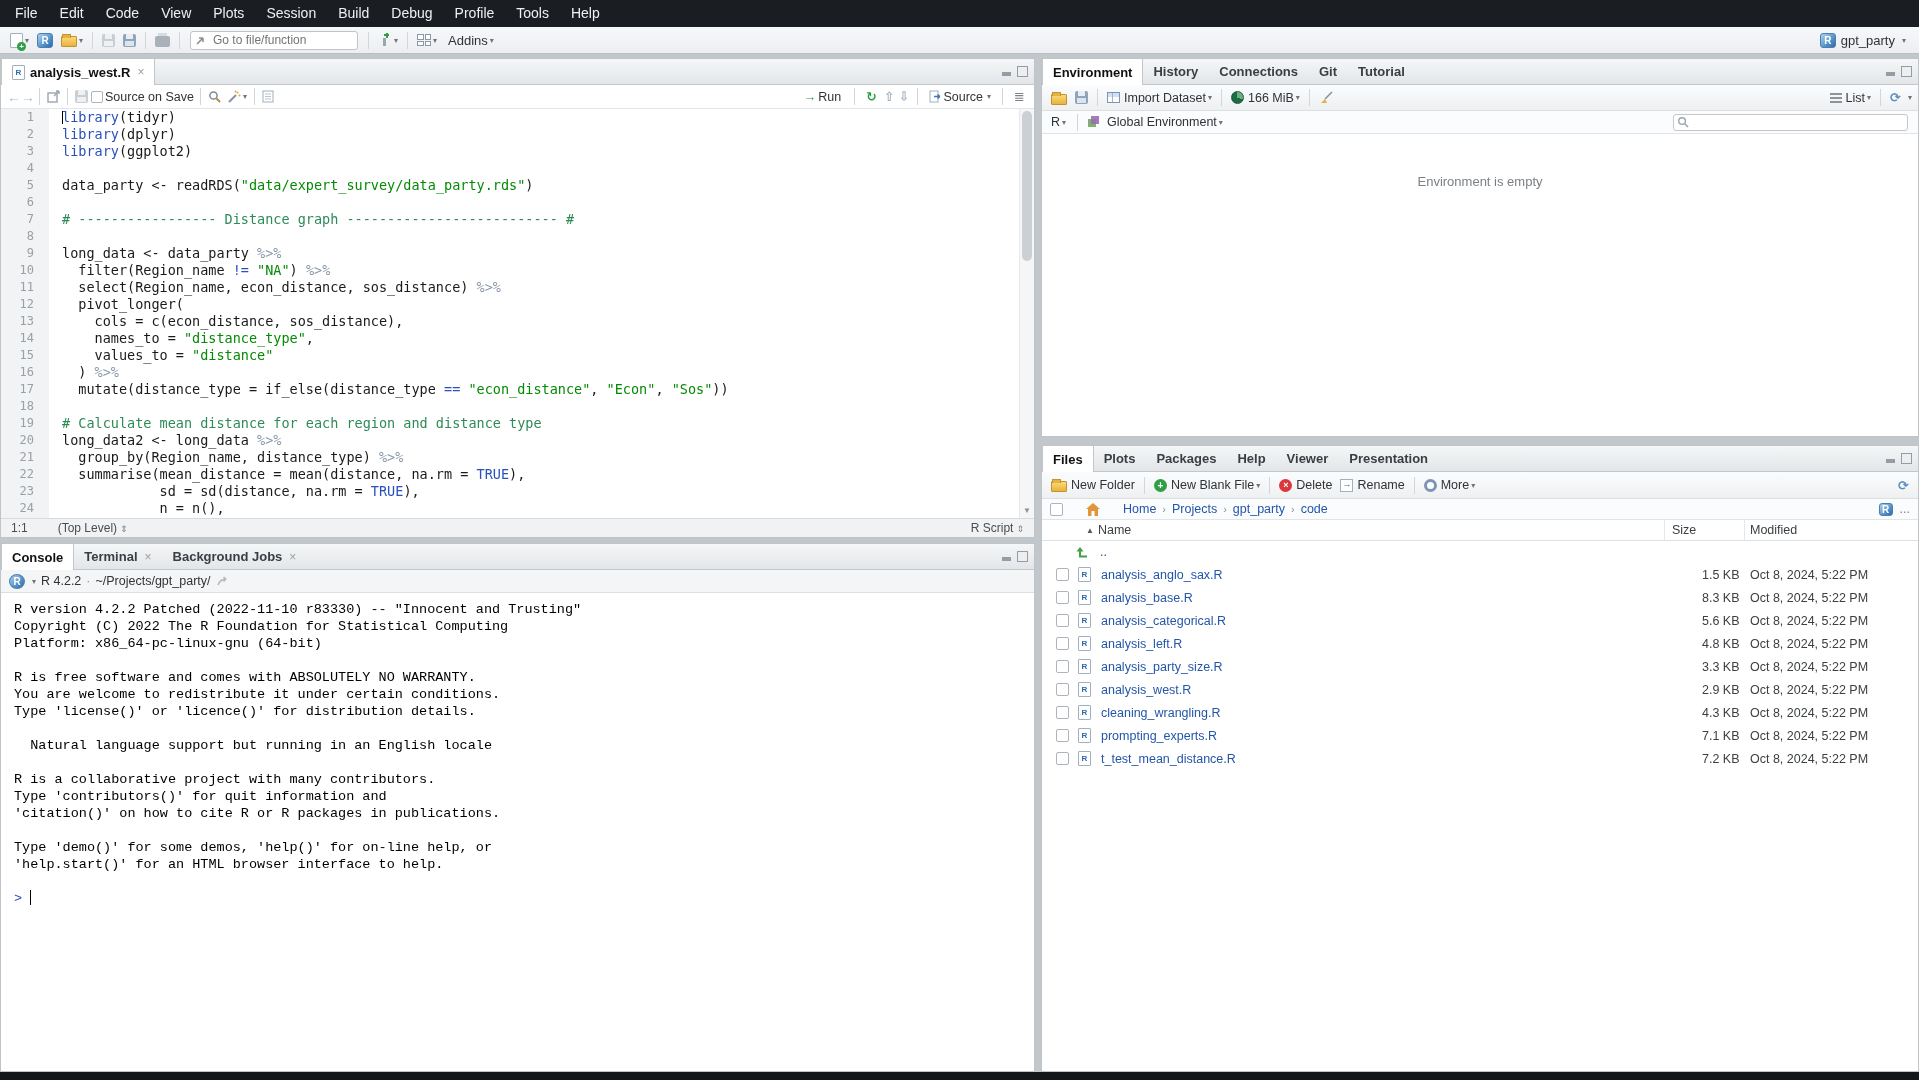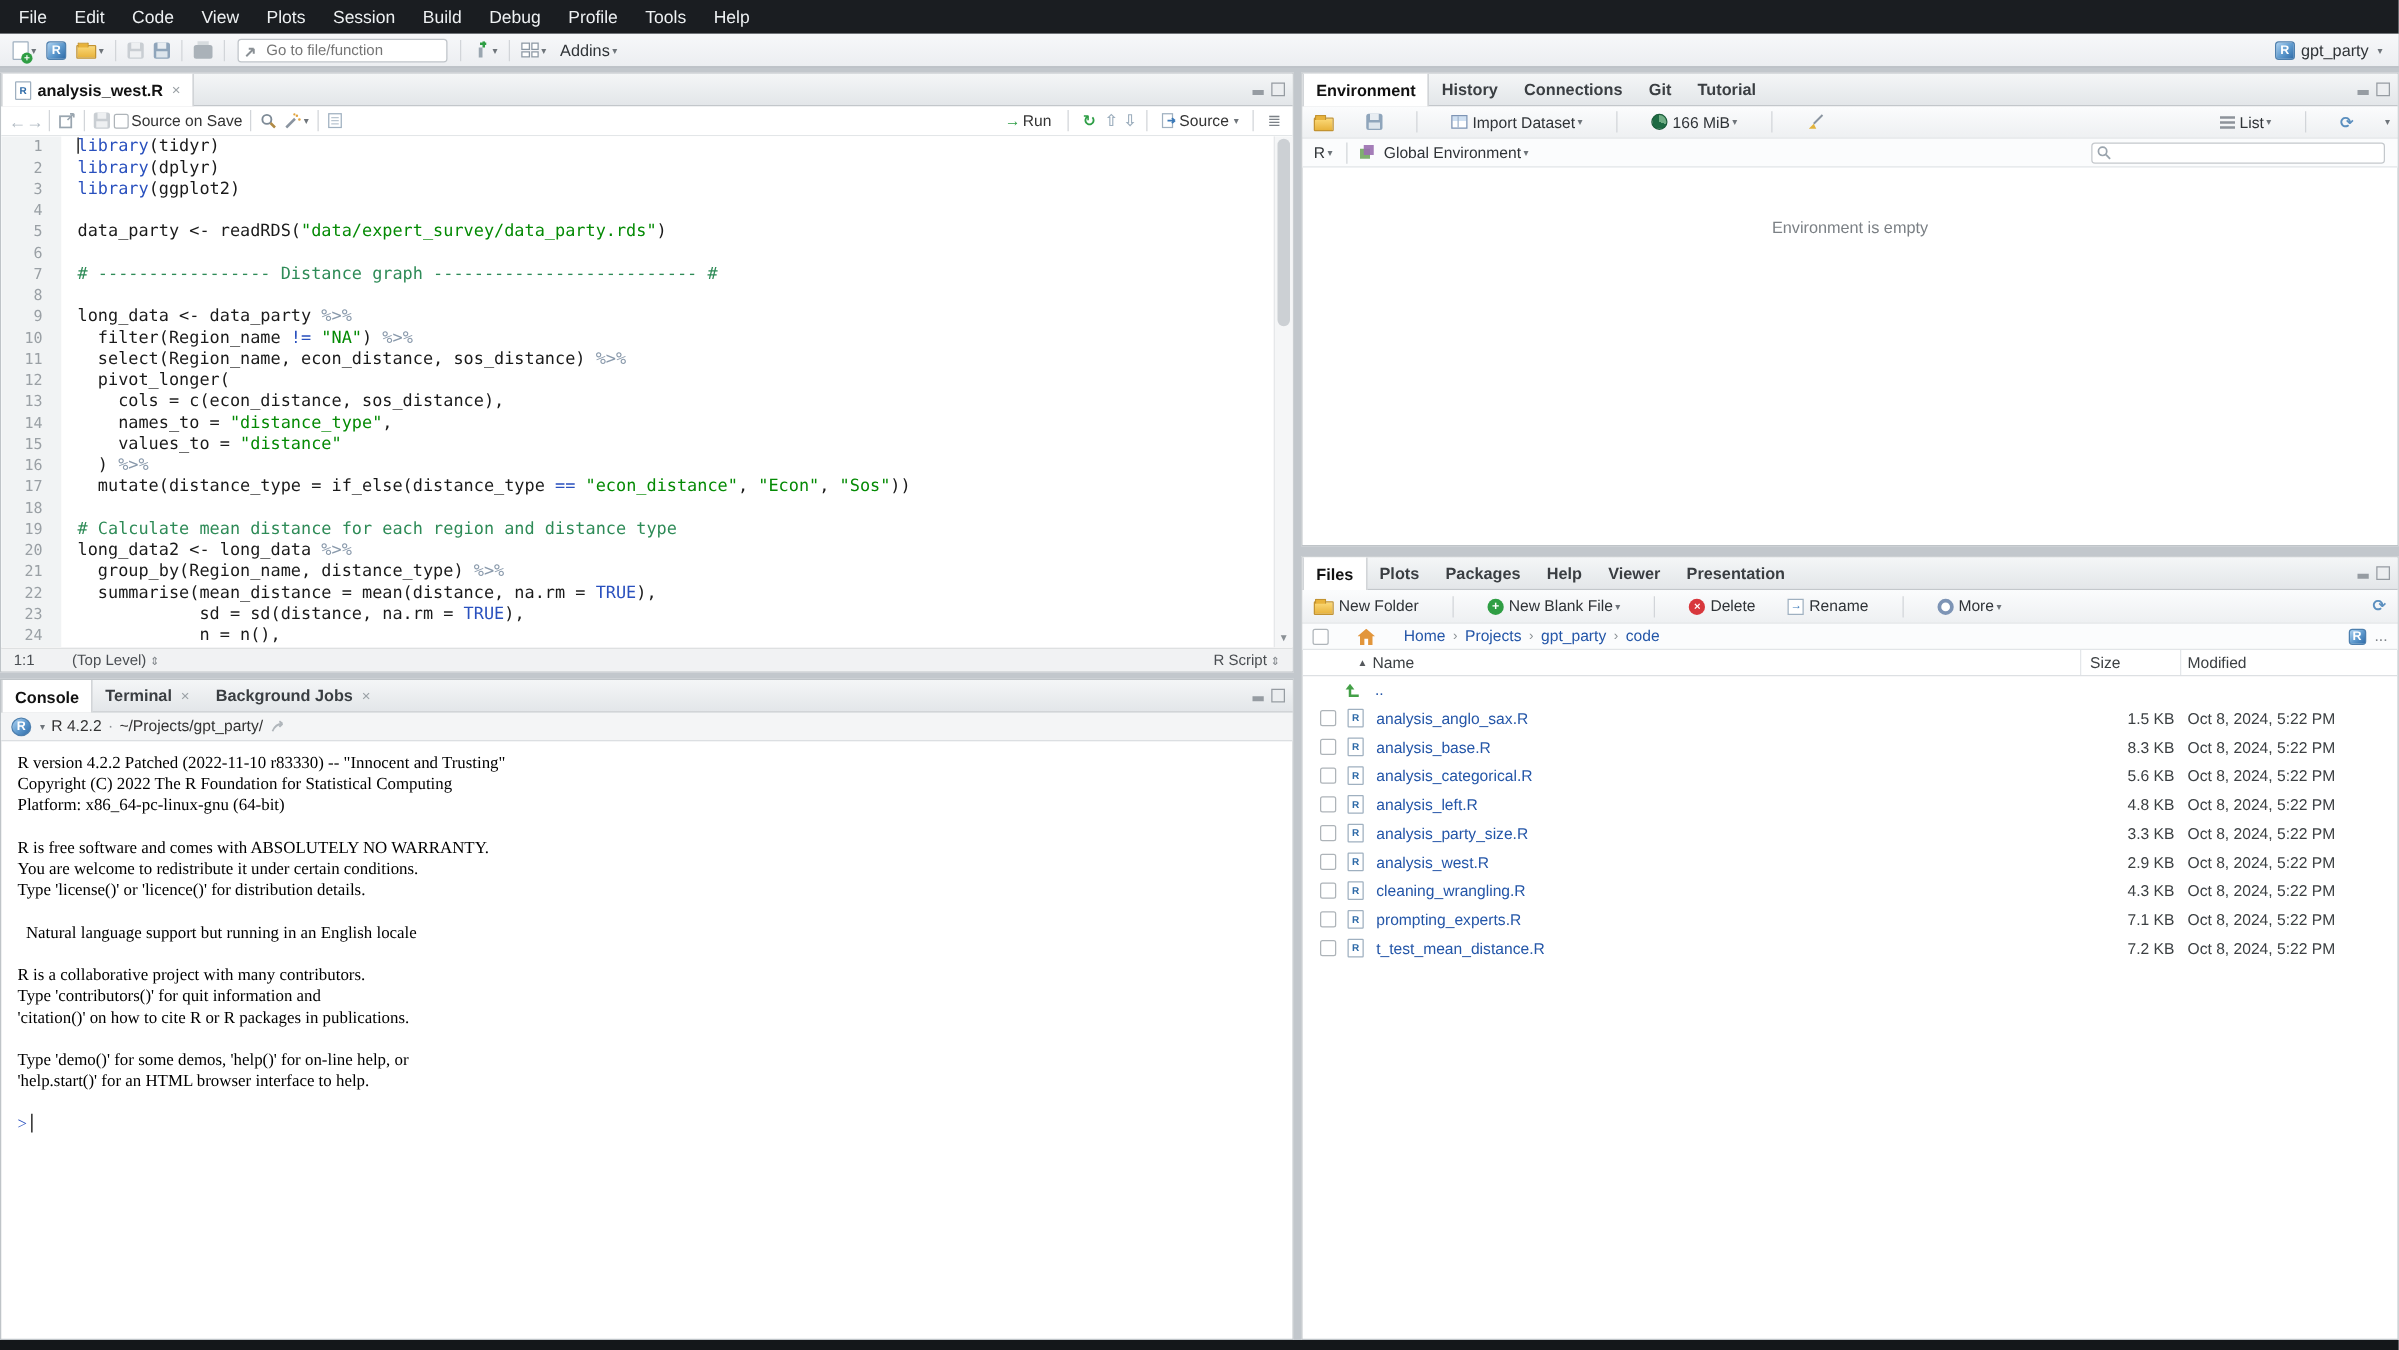--- a/index.html
+++ b/index.html
@@ -64,29 +64,29 @@
   .sb-thumb{position:absolute;left:2px;right:2px;top:2px;height:150px;background:#ccd0d4;border-radius:6px}
   .sb-btn{position:absolute;left:0;right:0;bottom:0;height:15px;color:#8a9095;font-size:8px;text-align:center;line-height:15px}
   .statusbar{height:19px;background:#f1f2f3;border-top:1px solid #d8dadc;display:flex;align-items:center;font-size:12px;color:#4a4e52;padding:0 10px}
   .updown{font-size:9px;color:#7d8287;margin-left:3px}
   .statusbar .scope{margin-left:30px}
   .statusbar .right{margin-left:auto}
 
   
   #console-pane{left:0;top:543px;width:1035px;height:529px}
   .console-info{height:23px;background:#f4f5f6;border-bottom:1px solid #dcdfe2;display:flex;align-items:center;gap:5px;padding:0 8px;font-size:12.5px;color:#333}
-  .console-body{padding:8px 0 0 13px;font-family:Liberation Serif, serif;font-size:13.5px;color:#000}
+  .console-body{padding:8px 0 0 13px;font-family:Liberation Mono, monospace;font-size:13.5px;color:#000}
   .cline{height:17px;line-height:17px;white-space:pre}
   .prompt-line{height:17px;line-height:17px;white-space:pre}
   .prompt-char{color:#2950be}
 
   
   #env-pane{left:1041px;top:58px;width:878px;height:379px}
   #files-pane{left:1041px;top:445px;width:878px;height:627px}
-  .pane-toolbar{height:26px;background:linear-gradient(#fbfcfd,#eef0f2);border-bottom:1px solid #dcdfe2;display:flex;align-items:center;padding:0 6px;font-size:12.5px;color:#2f3337;gap:20px}
+  .pane-toolbar{height:26px;background:linear-gradient(#fbfcfd,#eef0f2);border-bottom:1px solid #dcdfe2;display:flex;align-items:center;padding:0 6px;font-size:12.5px;color:#2f3337;gap:2px}
   .pane-row2{height:23px;background:#fbfcfd;border-bottom:1px solid #e2e5e8;display:flex;align-items:center;padding:0 6px;font-size:12.5px;color:#2f3337;gap:4px}
   .env-body{position:relative;height:302px}
   .empty-msg{text-align:center;padding-top:40px;color:#7b8085;font-size:13px}
   .search-input{margin-left:auto;width:235px;height:17px;border:1px solid #c4c8cc;border-radius:3px;background:#fff;outline:none;padding:0 4px 0 20px;font-size:12px}
   .search-wrap{position:relative;margin-left:auto;margin-right:4px}
   .search-wrap svg{position:absolute;left:4px;top:2px}
   .pie-ic{width:13px;height:13px;border-radius:50%;background:conic-gradient(#6fae85 0 110deg,#1d6b43 110deg 360deg);border:1px solid #1a5c3a}
   .tbl-ic{width:13px;height:11px;border:1px solid #7d94b5;background:linear-gradient(#cfe0f2,#cfe0f2 4px,#fff 4px);position:relative}
   .tbl-ic:before{content:"";position:absolute;left:4px;top:0;bottom:0;width:1px;background:#9fb3cc}
   .green-plus{width:13px;height:13px;border-radius:50%;background:#2f9e44;color:#fff;font-size:10px;font-weight:bold;text-align:center;line-height:13px}

